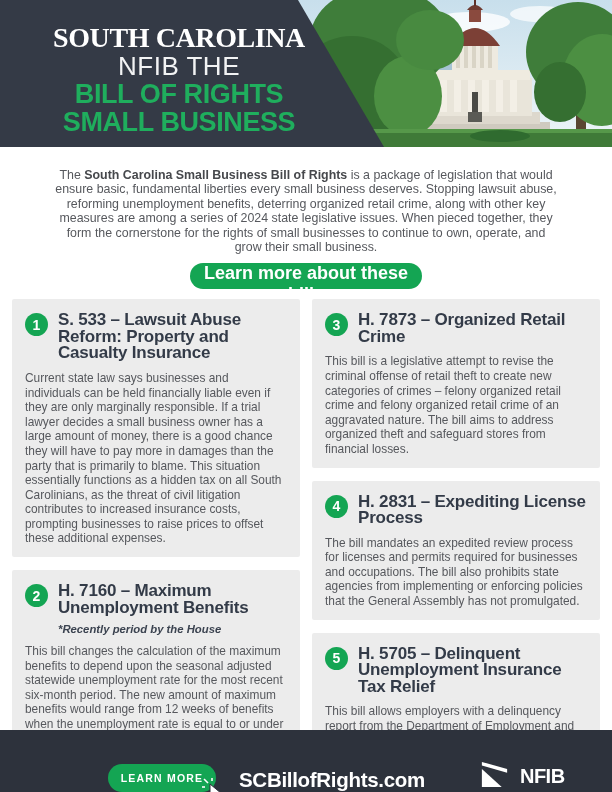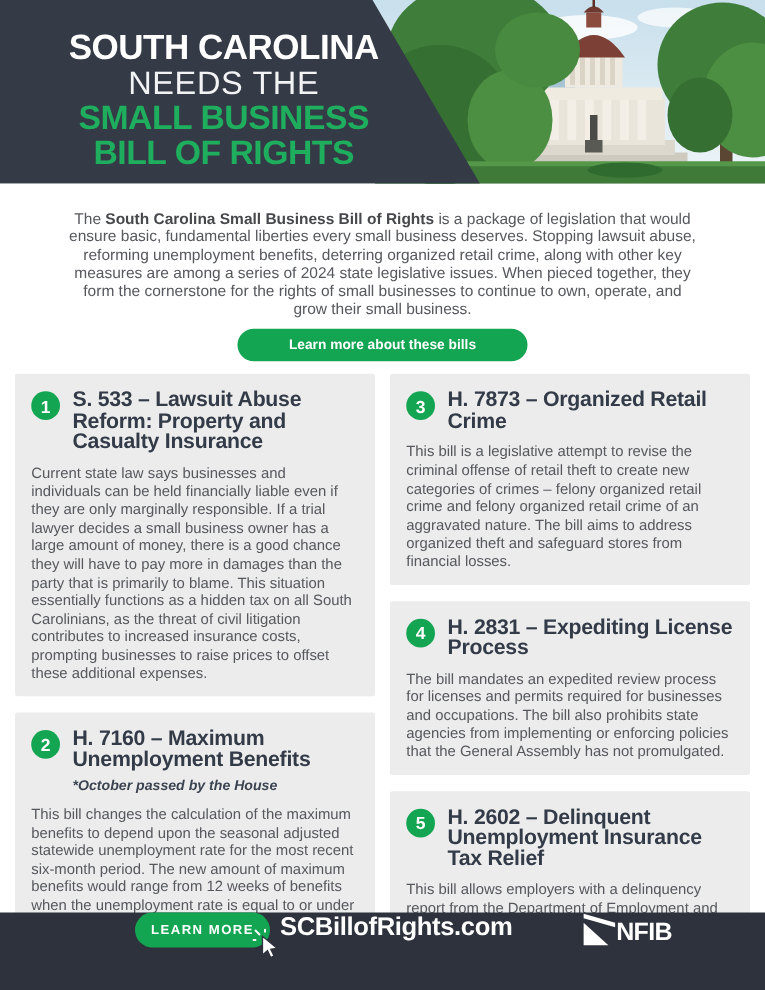--- a/index.html
+++ b/index.html
@@ -28,38 +28,38 @@
   .header-wedge{
     position:absolute;inset:0;
     background:var(--dark);
     clip-path:polygon(0 0, 298px 0, 384px 100%, 0 100%);
   }
   .header-titles{
     position:absolute;left:0;top:24px;width:358px;
     text-align:center;line-height:28px;
     letter-spacing:-0.4px;
   }
-  .ht-white-bold{color:#fff;font-weight:bold;font-size:28px;}
+  .ht-white-bold{color:#fff;font-weight:bold;font-size:28px;font-family:Liberation Serif, serif;}
   .ht-white-light{color:#f2f3f4;font-weight:400;font-size:26px;letter-spacing:0.5px;}
   .ht-green{color:var(--green-bright);font-weight:bold;font-size:27px;}
 
   
   .intro{padding-top:21px;text-align:center;}
   .intro p{
     width:506px;margin:0 auto;
     font-size:12.4px;line-height:14.4px;
     color:var(--body-gray);
   }
   .intro p b{color:#46484c;}
   .cta-pill{
     display:block;margin:9px auto 0 auto;
     width:232px;height:26px;
     background:var(--green);
     border:none;border-radius:13px;
-    color:#fff;font-weight:bold;font-size:11px;
+    color:#fff;font-weight:bold;font-size:18px;
     font-family:"Liberation Sans", sans-serif;
     cursor:pointer;
   }
 
   
   .content{display:flex;gap:12px;padding:10px 12px 0 12px;}
   .col{flex:1;display:flex;flex-direction:column;gap:13px;}
   .card{
     background:var(--card-bg);
     border-radius:2px;
@@ -88,39 +88,39 @@
     margin-top:9px;
     font-size:11.9px;line-height:14.6px;
     color:var(--body-gray);
   }
 
   
   .footer{
     position:absolute;left:0;bottom:0;
     width:612px;height:62px;
     background:var(--footer-dark);
-    display:flex;align-items:flex-start;
+    display:flex;align-items:flex-end;
   }
   .footer-cta-wrap{position:relative;margin-left:108px;}
   .footer-cta{
     width:108px;height:28px;border-radius:14px;border:none;
     background:var(--green);
     color:#fff;font-weight:bold;font-size:10.5px;letter-spacing:1.2px;
     font-family:"Liberation Sans", sans-serif;
     cursor:pointer;
   }
   .cursor-icon{position:absolute;right:-8px;bottom:-14px;}
   .footer-site{
-    margin-left:8px;
+    margin-left:23px;
     color:#fff;font-weight:bold;font-size:20.5px;letter-spacing:-0.3px;
     cursor:pointer;
   }
   .footer-brand{
     margin-left:56px;
-    display:flex;align-items:center;gap:0;
+    display:flex;align-items:center;gap:12px;
   }
   .footer-brand-text{color:#fff;font-weight:bold;font-size:20px;letter-spacing:-0.5px;}
 </style>
 </head>
 <body>
 
 <div class="page">
 
   <div class="header">
     <div class="header-photo">
@@ -181,23 +181,23 @@
         <ellipse cx="430" cy="40" rx="34" ry="30" fill="#488a40"></ellipse>
 
         <rect x="300" y="132" width="312" height="15" fill="#3f7a38"></rect>
         <rect x="300" y="129" width="312" height="4" fill="#56984a"></rect>
         <ellipse cx="500" cy="136" rx="30" ry="6" fill="#2f6b2f"></ellipse>
       </svg>
     </div>
     <div class="header-wedge"></div>
     <div class="header-titles">
       <div class="ht-white-bold">SOUTH CAROLINA</div>
-      <div class="ht-white-light">NEEDS THE</div>
+      <div class="ht-white-light">NFIB THE</div>
+      <div class="ht-green">BILL OF RIGHTS</div>
       <div class="ht-green">SMALL BUSINESS</div>
-      <div class="ht-green">BILL OF RIGHTS</div>
     </div>
   </div>
 
   <div class="intro">
     <p><span>The </span><b>South Carolina Small Business Bill of Rights</b><span> is a package of legislation that would ensure basic, fundamental liberties every small business deserves. Stopping lawsuit abuse, reforming unemployment benefits, deterring organized retail crime, along with other key measures are among a series of 2024 state legislative issues. When pieced together, they form the cornerstone for the rights of small businesses to continue to own, operate, and grow their small business.</span></p>
     <button class="cta-pill">Learn more about these bills</button>
   </div>
 
   <div class="content">
 
@@ -209,21 +209,21 @@
           <h3 class="card-title">S. 533 – Lawsuit Abuse Reform: Property and Casualty Insurance</h3>
         </div>
         <p class="card-body">Current state law says businesses and individuals can be held financially liable even if they are only marginally responsible. If a trial lawyer decides a small business owner has a large amount of money, there is a good chance they will have to pay more in damages than the party that is primarily to blame. This situation essentially functions as a hidden tax on all South Carolinians, as the threat of civil litigation contributes to increased insurance costs, prompting businesses to raise prices to offset these additional expenses.</p>
       </div>
 
       <div class="card" style="min-height:240px">
         <div class="card-head">
           <div class="num">2</div>
           <h3 class="card-title">H. 7160 – Maximum Unemployment Benefits</h3>
         </div>
-        <p class="card-note">*October passed by the House</p>
+        <p class="card-note">*Recently period by the House</p>
         <p class="card-body">This bill changes the calculation of the maximum benefits to depend upon the seasonal adjusted statewide unemployment rate for the most recent six-month period. The new amount of maximum benefits would range from 12 weeks of benefits when the unemployment rate is equal to or under 5.5 percent to 20 weeks of benefits when the unemployment rate is above 9.0 percent, which will result in fewer benefits paid when the unemployment rate is lower. This bill will apply to unemployment insurance claims with an effective date on or after October 1, 2024.</p>
       </div>
 
     </div>
 
     <div class="col">
 
       <div class="card" style="min-height:128px">
         <div class="card-head">
           <div class="num">3</div>
@@ -236,21 +236,21 @@
         <div class="card-head">
           <div class="num">4</div>
           <h3 class="card-title">H. 2831 – Expediting License Process</h3>
         </div>
         <p class="card-body">The bill mandates an expedited review process for licenses and permits required for businesses and occupations. The bill also prohibits state agencies from implementing or enforcing policies that the General Assembly has not promulgated.</p>
       </div>
 
       <div class="card" style="min-height:198px">
         <div class="card-head">
           <div class="num">5</div>
-          <h3 class="card-title">H. 2602 – Delinquent Unemployment Insurance Tax Relief</h3>
+          <h3 class="card-title">H. 5705 – Delinquent Unemployment Insurance Tax Relief</h3>
         </div>
         <p class="card-body">This bill allows employers with a delinquency report from the Department of Employment and Workforce (DEW) to enter into an installment payment agreement with the department for their outstanding unemployment compensation tax at a reduced rate as long as they are current with their installment payments and do not fail to submit succeeding wage reports and payments on time. The business would be allowed to stay in its current tier as long as no further delinquencies exist and not be placed right into tier 20, which would greatly increase payments.</p>
       </div>
 
     </div>
   </div>
 
   <div class="footer">
     <div class="footer-cta-wrap">
       <button class="footer-cta">LEARN MORE</button>

